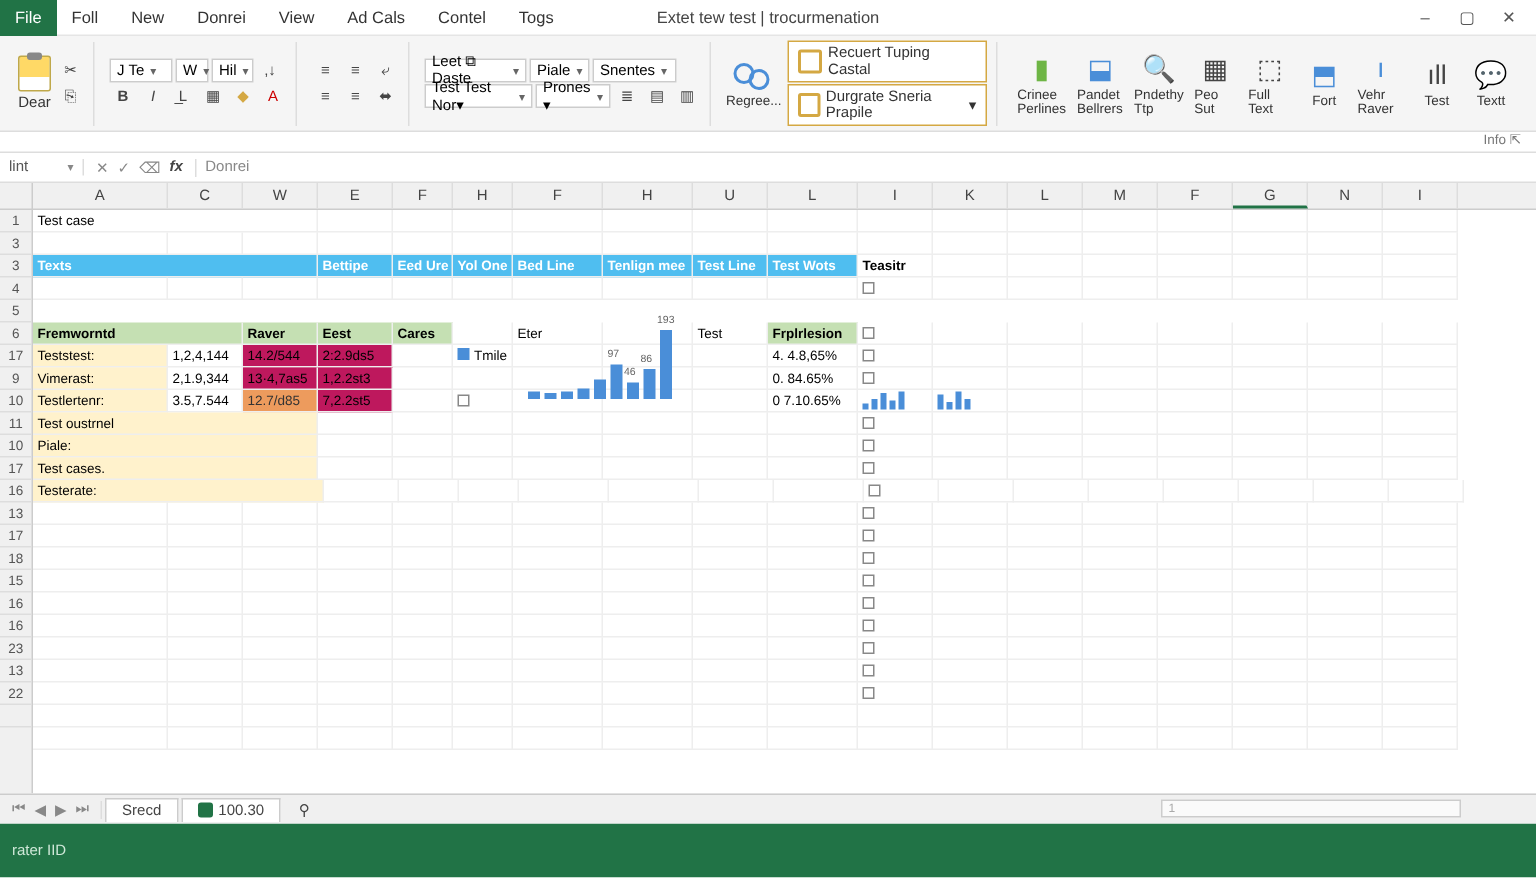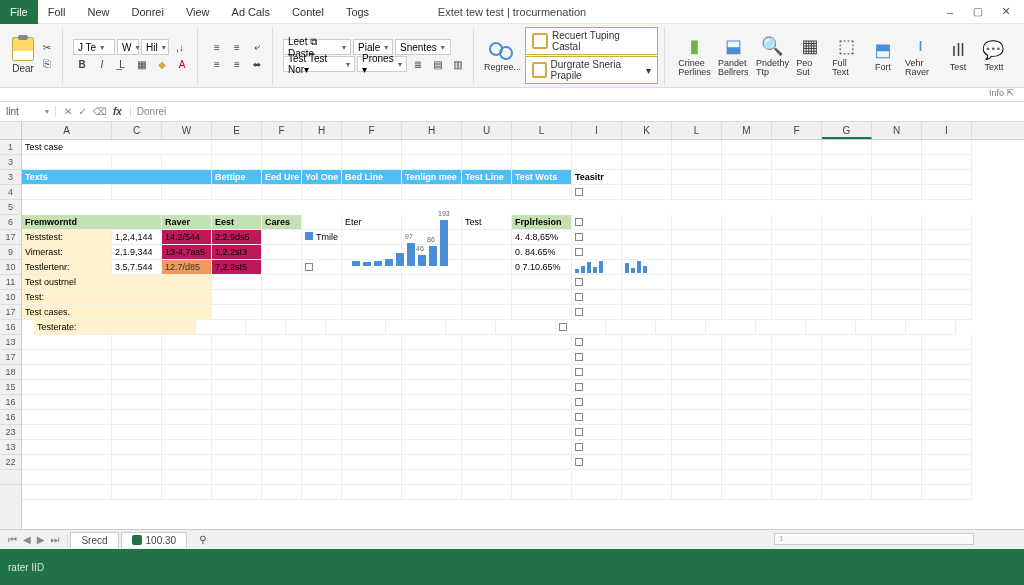--- a/index.html
+++ b/index.html
@@ -462,21 +462,21 @@
         <div class="cell " style="width: 50px;"><span class="checkbox"></span></div>
         <div class="cell " style="width: 50px;"></div>
         <div class="cell " style="width: 50px;"></div>
         <div class="cell " style="width: 50px;"></div>
         <div class="cell " style="width: 50px;"></div>
         <div class="cell " style="width: 50px;"></div>
         <div class="cell " style="width: 50px;"></div>
         <div class="cell " style="width: 50px;"></div>
       </div>
       <div class="cell-row" style="top: 150px;">
-        <div class="cell yellow" style="width: 190px;">Test:</div>
+        <div class="cell yellow" style="width: 190px;">Piale:</div>
         <div class="cell " style="width: 50px;"></div>
         <div class="cell " style="width: 40px;"></div>
         <div class="cell " style="width: 40px;"></div>
         <div class="cell " style="width: 60px;"></div>
         <div class="cell " style="width: 60px;"></div>
         <div class="cell " style="width: 50px;"></div>
         <div class="cell " style="width: 60px;"></div>
         <div class="cell " style="width: 50px;"><span class="checkbox"></span></div>
         <div class="cell " style="width: 50px;"></div>
         <div class="cell " style="width: 50px;"></div>
@@ -498,21 +498,21 @@
         <div class="cell " style="width: 50px;"><span class="checkbox"></span></div>
         <div class="cell " style="width: 50px;"></div>
         <div class="cell " style="width: 50px;"></div>
         <div class="cell " style="width: 50px;"></div>
         <div class="cell " style="width: 50px;"></div>
         <div class="cell " style="width: 50px;"></div>
         <div class="cell " style="width: 50px;"></div>
         <div class="cell " style="width: 50px;"></div>
       </div>
       <div class="cell-row" style="top: 180px;">
-        <div class="cell yellow" style="width: 162px; margin-left: 12px;">Testerate:</div>
+        <div class="cell yellow" style="width: 194px;">Testerate:</div>
         <div class="cell " style="width: 50px;"></div>
         <div class="cell " style="width: 40px;"></div>
         <div class="cell " style="width: 40px;"></div>
         <div class="cell " style="width: 60px;"></div>
         <div class="cell " style="width: 60px;"></div>
         <div class="cell " style="width: 50px;"></div>
         <div class="cell " style="width: 60px;"></div>
         <div class="cell " style="width: 50px;"><span class="checkbox"></span></div>
         <div class="cell " style="width: 50px;"></div>
         <div class="cell " style="width: 50px;"></div>

